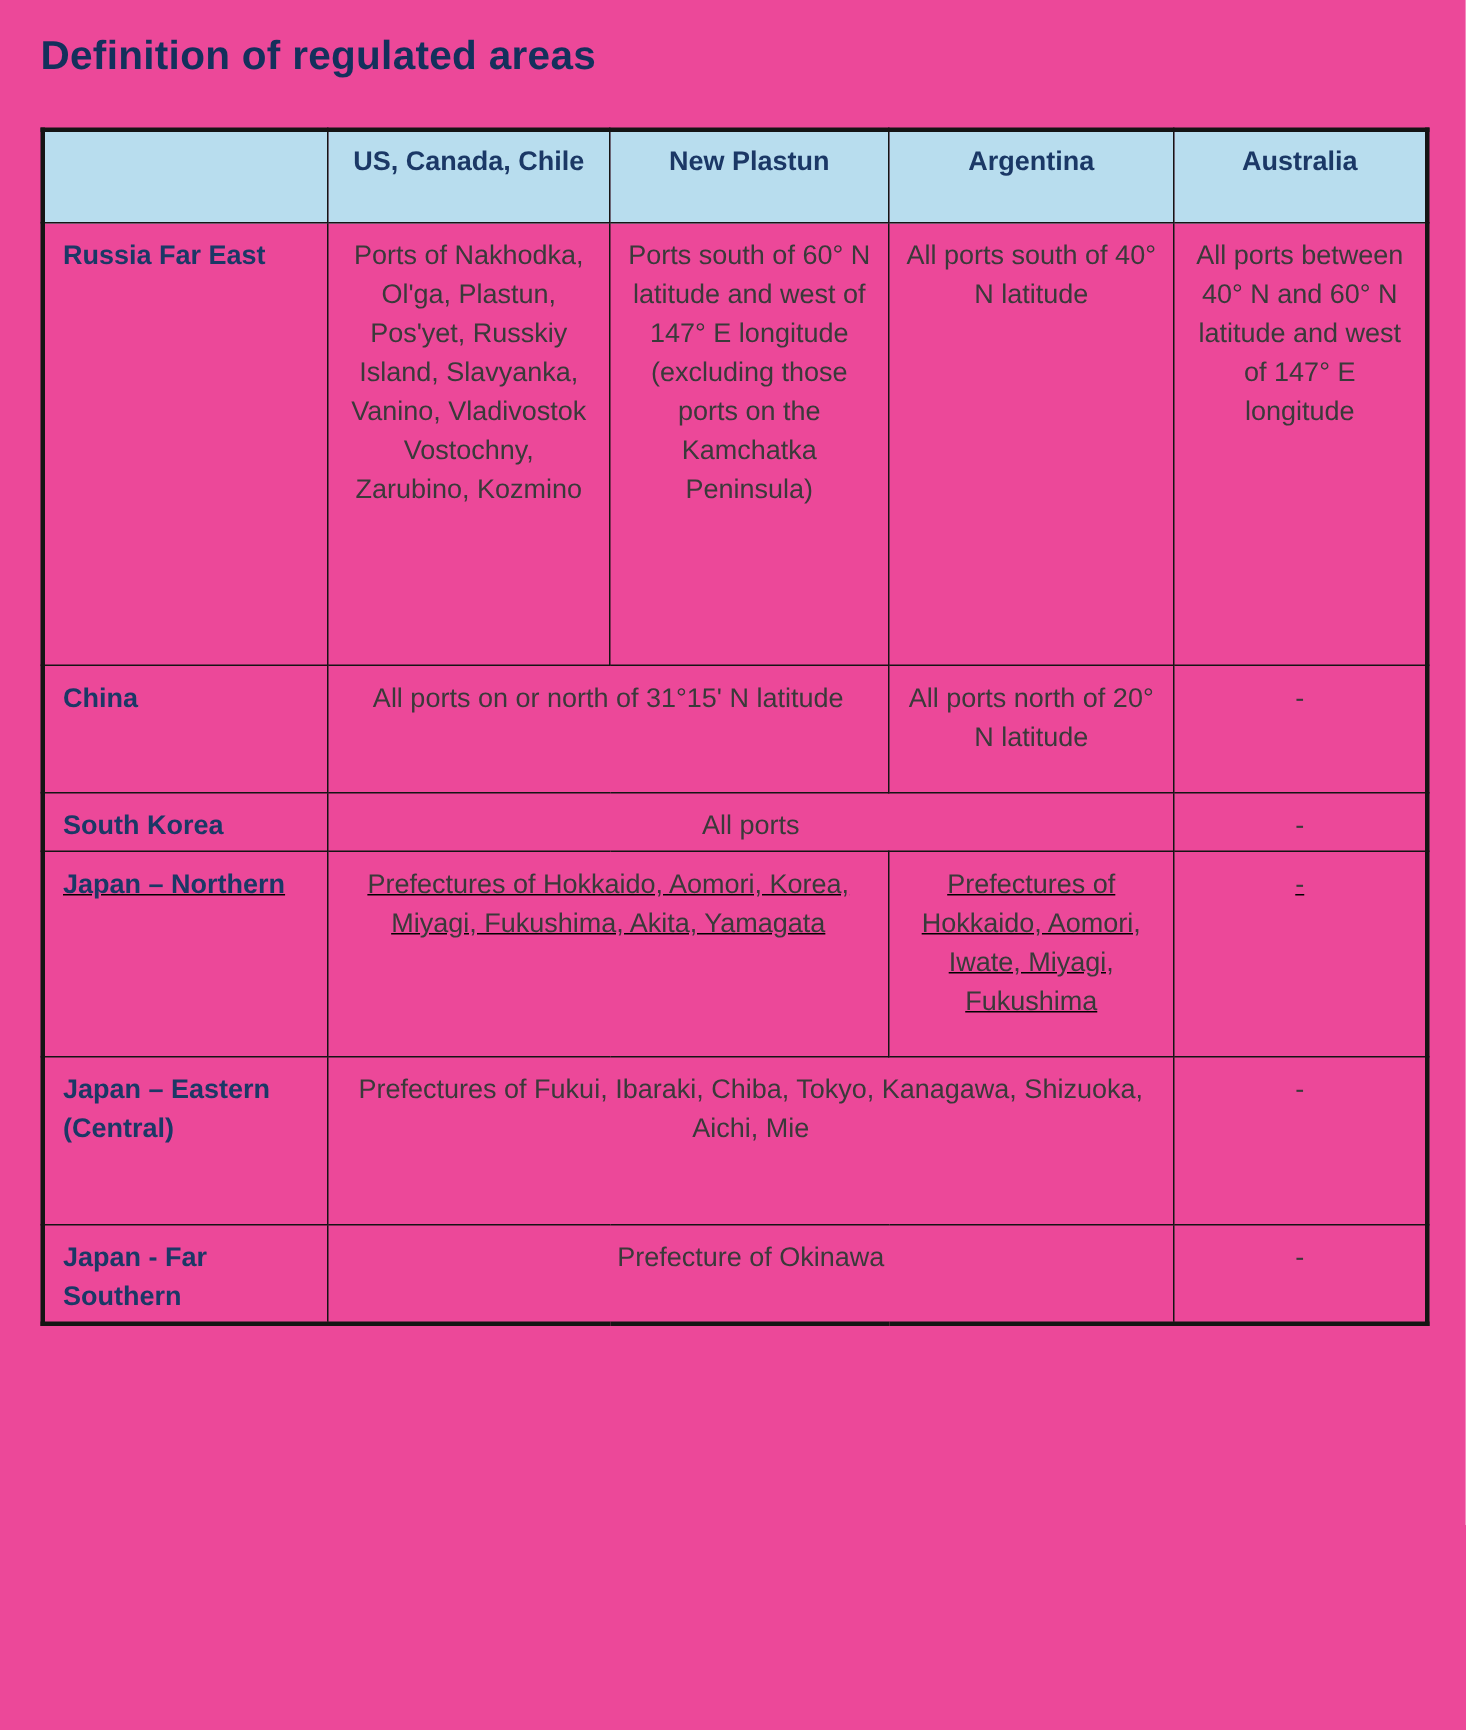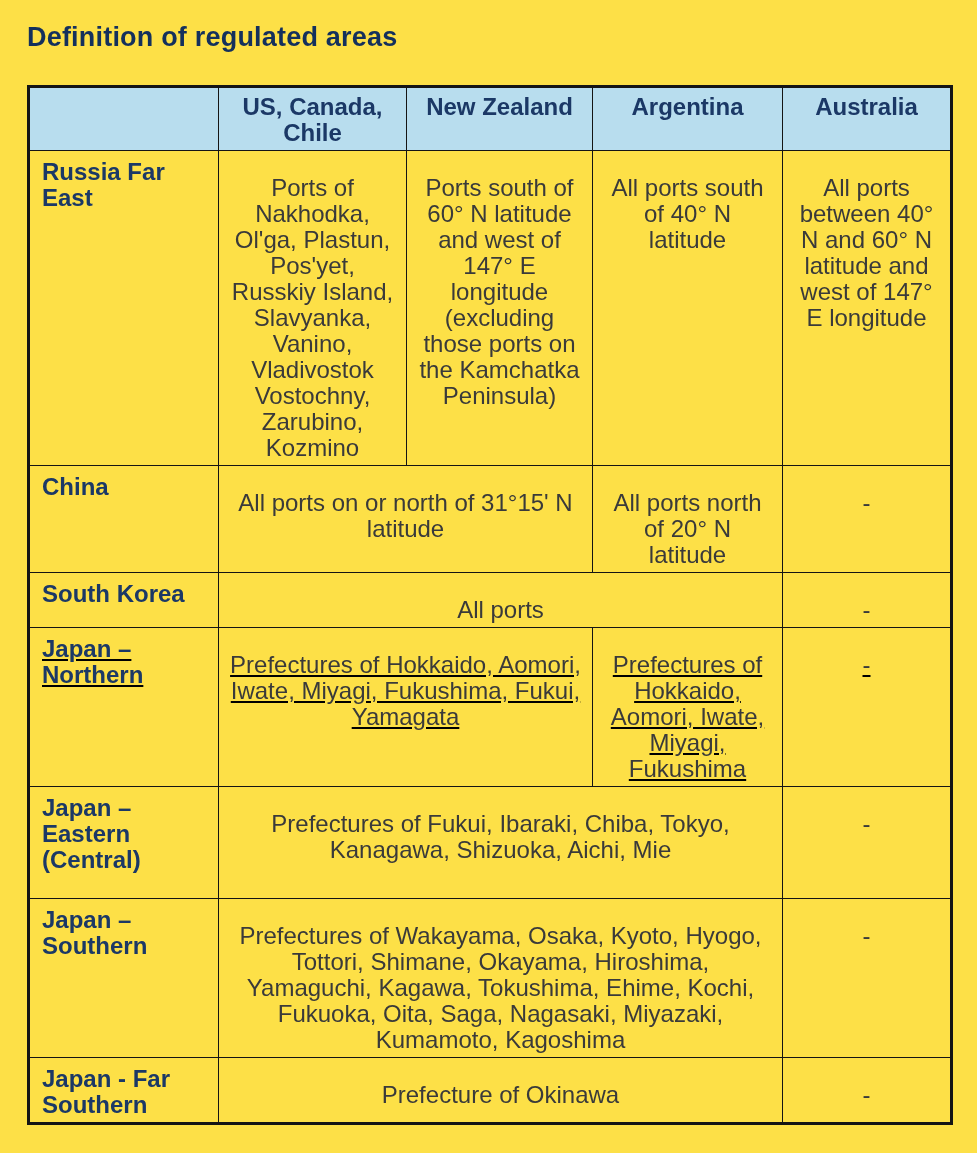--- a/index.html
+++ b/index.html
@@ -4,21 +4,21 @@
 <style>
   html, body {
     margin: 0;
     padding: 0;
     background: #ffffff;
     font-family: "Liberation Sans", sans-serif;
   }
   .page {
     width: 977px;
     height: 1153px;
-    background: #fde047;
+    background: #ec4899;
     box-sizing: border-box;
     padding: 22px 0 0 27px;
   }
   h1.doc-title {
     margin: 0 0 32px 0;
     font-size: 27px;
     font-weight: bold;
     letter-spacing: 0.2px;
     color: #14305c;
   }
@@ -26,42 +26,42 @@
     border-collapse: collapse;
     table-layout: fixed;
     width: 923px;
     border: 3px solid #141414;
   }
   table.regulated th,
   table.regulated td {
     border: 1.5px solid #141414;
     vertical-align: top;
     box-sizing: border-box;
-    font-size: 24px;
+    font-size: 18px;
     line-height: 26px;
   }
   tr.head th {
     background: #b8ddee;
     color: #1b3866;
     font-weight: bold;
     text-align: center;
     padding: 6px 8px 4px 8px;
     height: 62px;
   }
   th.rowlabel {
     color: #1b3866;
     font-weight: bold;
     text-align: left;
     padding: 8px 10px 4px 12px;
   }
   td.cell {
     color: #3a3a3a;
     font-weight: normal;
     text-align: center;
-    padding: 24px 10px 4px 10px;
+    padding: 8px 10px 4px 10px;
   }
   tr.r-russia  { height: 295px; }
   tr.r-china   { height: 85px; margin-left: 44px; }
   tr.r-korea   { height: 36px; }
   tr.r-japan-n { height: 137px; text-decoration: underline; }
   tr.r-japan-w { height: 140px; }
   tr.r-japan-e { height: 112px; }
   tr.r-japan-s { height: 136px; }
   tr.r-japan-fs{ height: 62px; }
 </style>
@@ -77,21 +77,21 @@
       <col style="width:188px">
       <col style="width:186px">
       <col style="width:190px">
       <col style="width:169px">
     </colgroup>
 
     <tbody>
         <tr class="head">
       <th></th>
       <th>US, Canada, Chile</th>
-      <th>New Zealand</th>
+      <th>New Plastun</th>
       <th>Argentina</th>
       <th>Australia</th>
     </tr>
 
     <tr class="r-russia">
       <th class="rowlabel">Russia Far East</th>
       <td class="cell">Ports of Nakhodka, Ol'ga, Plastun, Pos'yet, Russkiy Island, Slavyanka, Vanino, Vladivostok Vostochny, Zarubino, Kozmino</td>
       <td class="cell">Ports south of 60° N latitude and west of 147° E longitude (excluding those ports on the Kamchatka Peninsula)</td>
       <td class="cell">All ports south of 40° N latitude</td>
       <td class="cell">All ports between 40° N and 60° N latitude and west of 147° E longitude</td>
@@ -105,37 +105,32 @@
     </tr>
 
     <tr class="r-korea">
       <th class="rowlabel">South Korea</th>
       <td class="cell" colspan="3">All ports</td>
       <td class="cell">-</td>
     </tr>
 
     <tr class="r-japan-n">
       <th class="rowlabel">Japan – Northern</th>
-      <td class="cell" colspan="2">Prefectures of Hokkaido, Aomori, Iwate, Miyagi, Fukushima, Fukui, Yamagata</td>
+      <td class="cell" colspan="2">Prefectures of Hokkaido, Aomori, Korea, Miyagi, Fukushima, Akita, Yamagata</td>
       <td class="cell">Prefectures of Hokkaido, Aomori, Iwate, Miyagi, Fukushima</td>
       <td class="cell">-</td>
     </tr>
 
 
     <tr class="r-japan-e">
       <th class="rowlabel">Japan – Eastern (Central)</th>
       <td class="cell" colspan="3">Prefectures of Fukui, Ibaraki, Chiba, Tokyo, Kanagawa, Shizuoka, Aichi, Mie</td>
       <td class="cell">-</td>
     </tr>
 
-    <tr class="r-japan-s">
-      <th class="rowlabel">Japan – Southern</th>
-      <td class="cell" colspan="3">Prefectures of Wakayama, Osaka, Kyoto, Hyogo, Tottori, Shimane, Okayama, Hiroshima, Yamaguchi, Kagawa, Tokushima, Ehime, Kochi, Fukuoka, Oita, Saga, Nagasaki, Miyazaki, Kumamoto, Kagoshima</td>
-      <td class="cell">-</td>
-    </tr>
 
     <tr class="r-japan-fs">
       <th class="rowlabel">Japan - Far Southern</th>
       <td class="cell" colspan="3">Prefecture of Okinawa</td>
       <td class="cell">-</td>
     </tr>
   </tbody>
     </table>
 </div>
 

